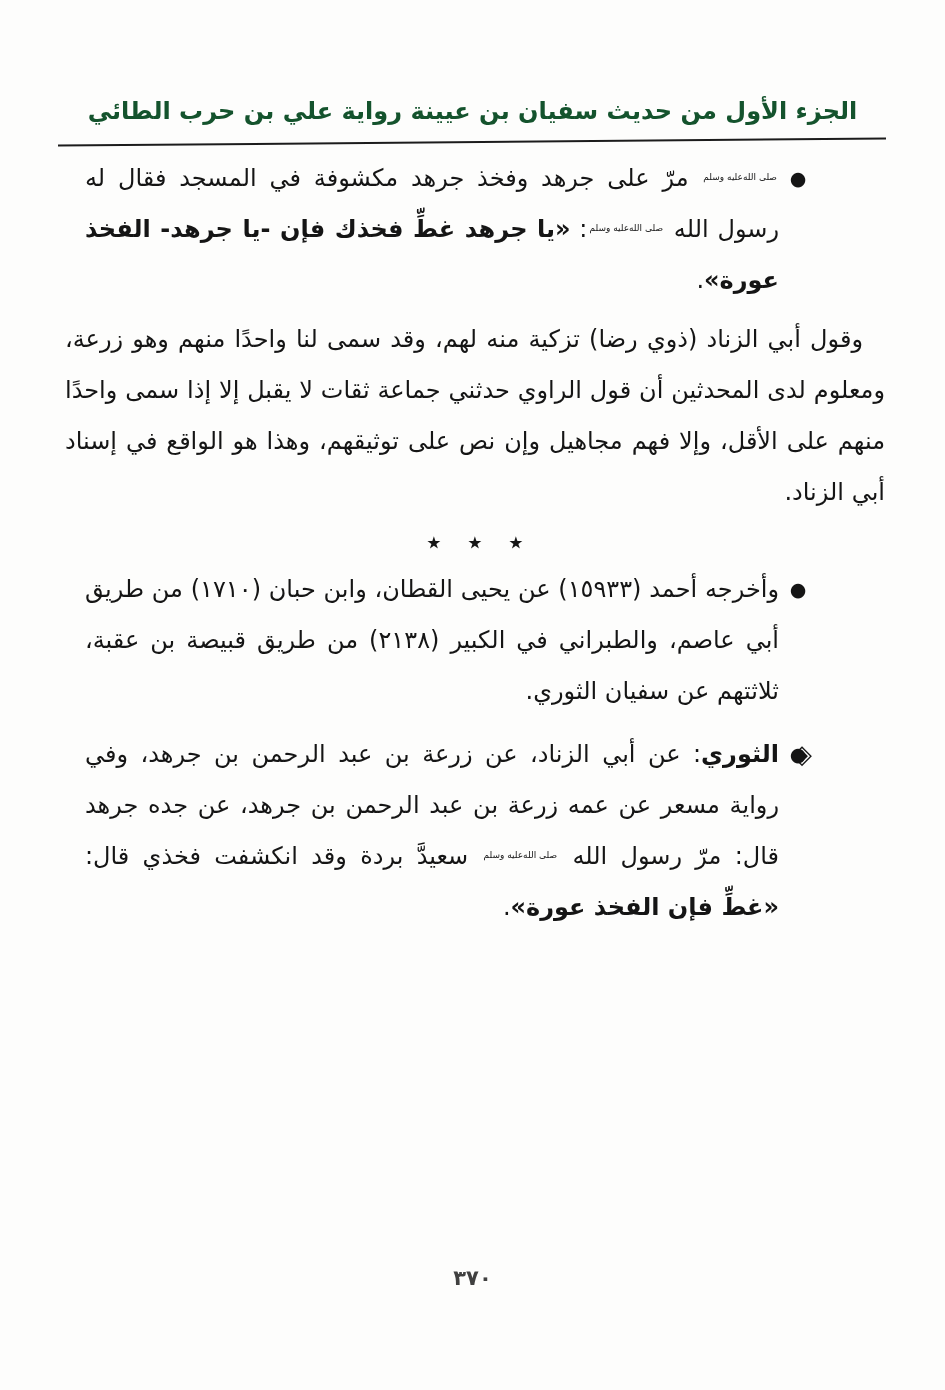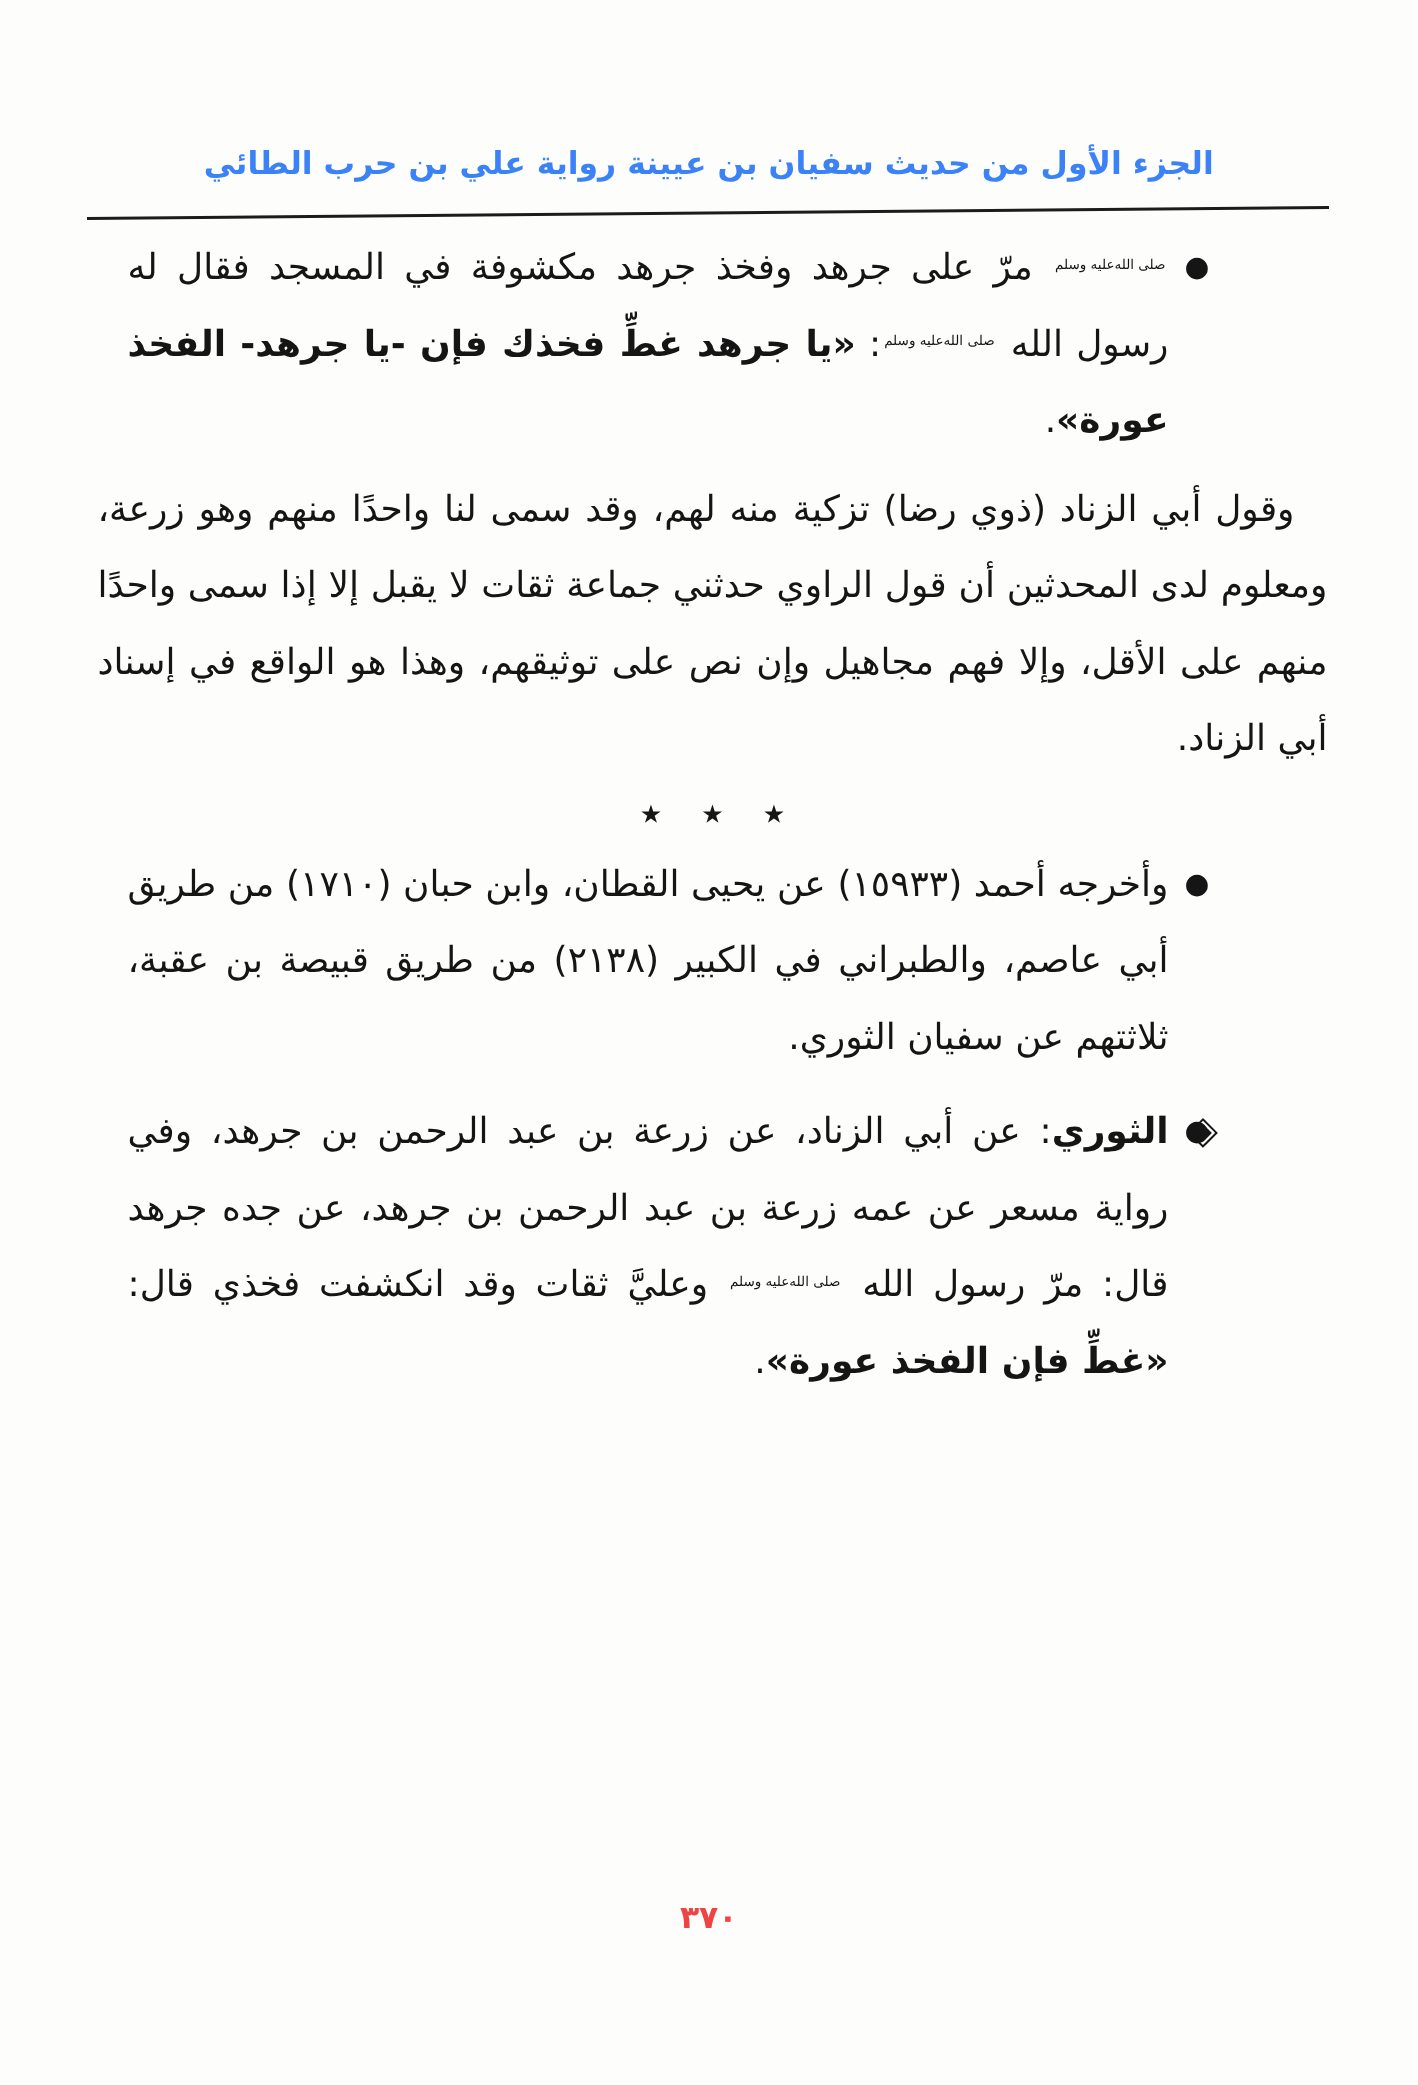--- a/index.html
+++ b/index.html
@@ -16,23 +16,23 @@
     direction: rtl;
     font-family: "DejaVu Sans", sans-serif;
     color: #151515;
   }
   .header-title {
     position: absolute;
     top: 97px;
     left: 0;
     right: 0;
     text-align: center;
-    font-size: 21px;
+    font-size: 24px;
     font-weight: bold;
-    color: #3b82f6;
+    color: #14532d;
     letter-spacing: 0px;
   }
   .header-rule {
     position: absolute;
     top: 141px;
     left: 58px;
     width: 828px;
     height: 2px;
     background: #1c1c1c;
     transform: rotate(-0.5deg);
@@ -101,21 +101,21 @@
   .p5 { margin-top: 10px; }
   .p6 { margin-top: 14px; }
   .page-number {
     position: absolute;
     top: 1266px;
     left: 0;
     right: 0;
     text-align: center;
     font-size: 21px;
     font-weight: bold;
-    color: #ef4444;
+    color: #404040;
   }
 </style>
 </head>
 <body>
 
 <div class="page">
 
   <div class="header-title">الجزء الأول من حديث سفيان بن عيينة رواية علي بن حرب الطائي</div>
   <div class="header-rule"></div>
 
@@ -133,20 +133,20 @@
 
     <div class="separator">٭ ٭ ٭</div>
 
     <p class="para bulleted p3"><span class="bullet round">●</span><span>وأخرجه أحمد (١٥٩٣٣) عن يحيى القطان، وابن حبان (١٧١٠) من طريق أبي عاصم، والطبراني في الكبير (٢١٣٨) من طريق قبيصة بن عقبة، ثلاثتهم عن سفيان الثوري.</span></p>
 
     <p class="para bulleted p4"><span class="bullet round">●</span></p>
 
     <p class="para bulleted p5"><span class="bullet diamond">◈</span><span class="b">الثوري</span><span>: عن أبي الزناد، عن زرعة بن عبد الرحمن بن جرهد، وفي رواية مسعر عن عمه زرعة بن عبد الرحمن بن جرهد، عن جده جرهد قال: مرّ رسول الله </span><span class="saw">
           <span>صلى الله</span>
           <span>عليه وسلم</span>
-        </span><span> وعليَّ ثقات وقد انكشفت فخذي قال: </span><span class="b">«غطِّ فإن الفخذ عورة»</span><span>.</span></p>
+        </span><span> سعيدَّ بردة وقد انكشفت فخذي قال: </span><span class="b">«غطِّ فإن الفخذ عورة»</span><span>.</span></p>
 
 
   </div>
 
   <div class="page-number">٣٧٠</div>
 
 </div>
 
 </body></html>

